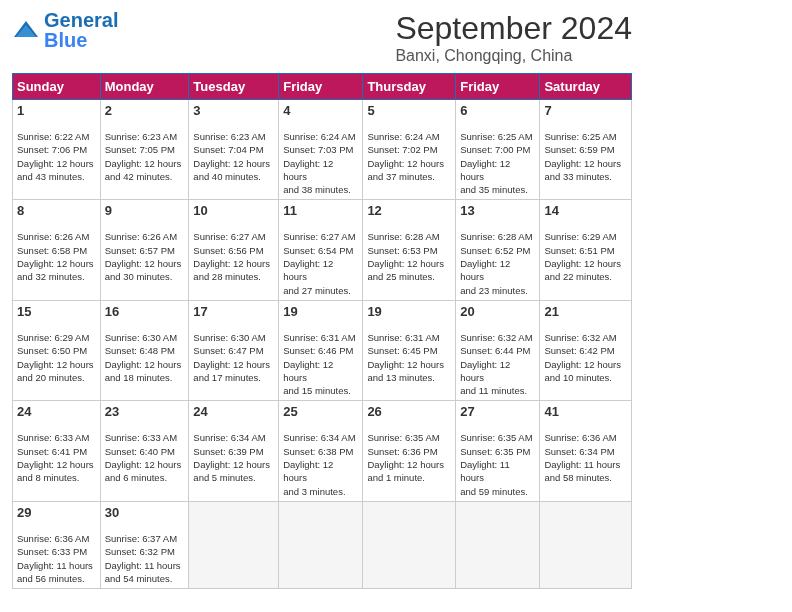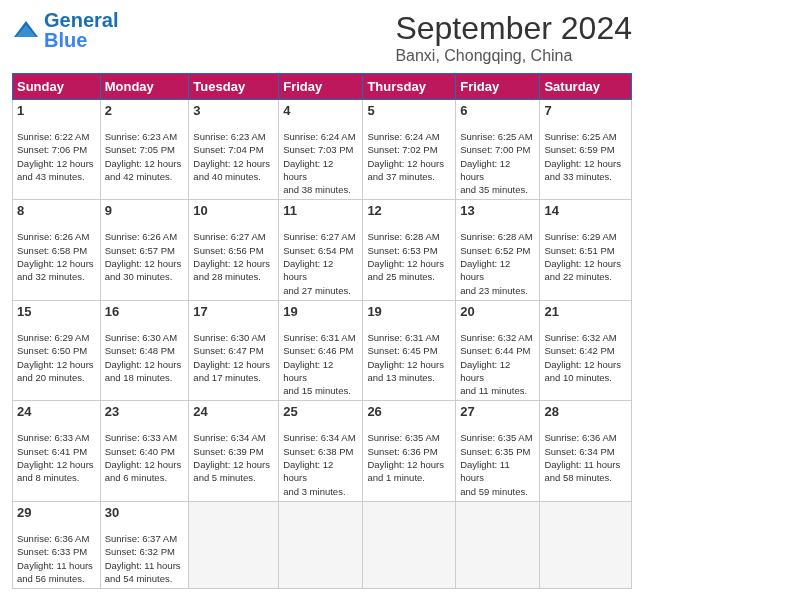--- a/index.html
+++ b/index.html
@@ -234,21 +234,21 @@
           </td>
           <td>
             <span class="day-num">26</span>
             <div class="day-info">Sunrise: 6:35 AM<br>Sunset: 6:36 PM<br>Daylight: 12 hours<br>and 1 minute.</div>
           </td>
           <td>
             <span class="day-num">27</span>
             <div class="day-info">Sunrise: 6:35 AM<br>Sunset: 6:35 PM<br>Daylight: 11 hours<br>and 59 minutes.</div>
           </td>
           <td>
-            <span class="day-num">28</span>
+            <span class="day-num">41</span>
             <div class="day-info">Sunrise: 6:36 AM<br>Sunset: 6:34 PM<br>Daylight: 11 hours<br>and 58 minutes.</div>
           </td>
         </tr>
         <tr class="last-row">
           <td>
             <span class="day-num">29</span>
             <div class="day-info">Sunrise: 6:36 AM<br>Sunset: 6:33 PM<br>Daylight: 11 hours<br>and 56 minutes.</div>
           </td>
           <td>
             <span class="day-num">30</span>

